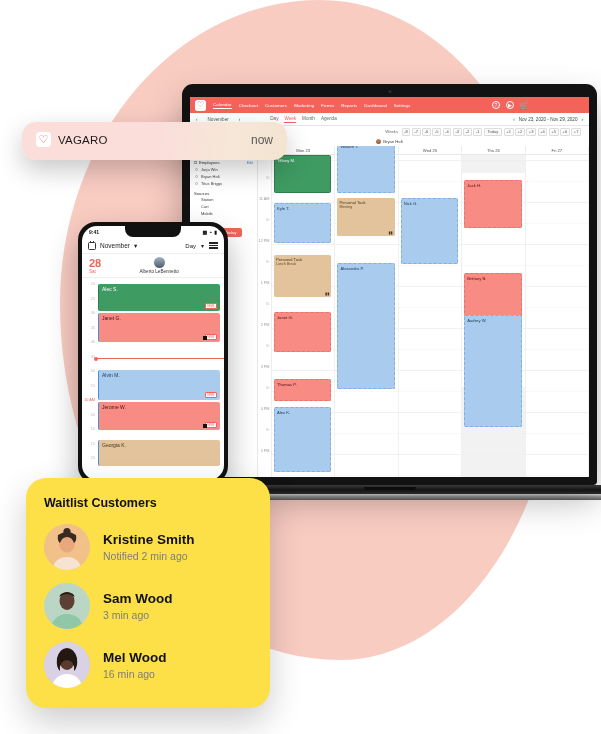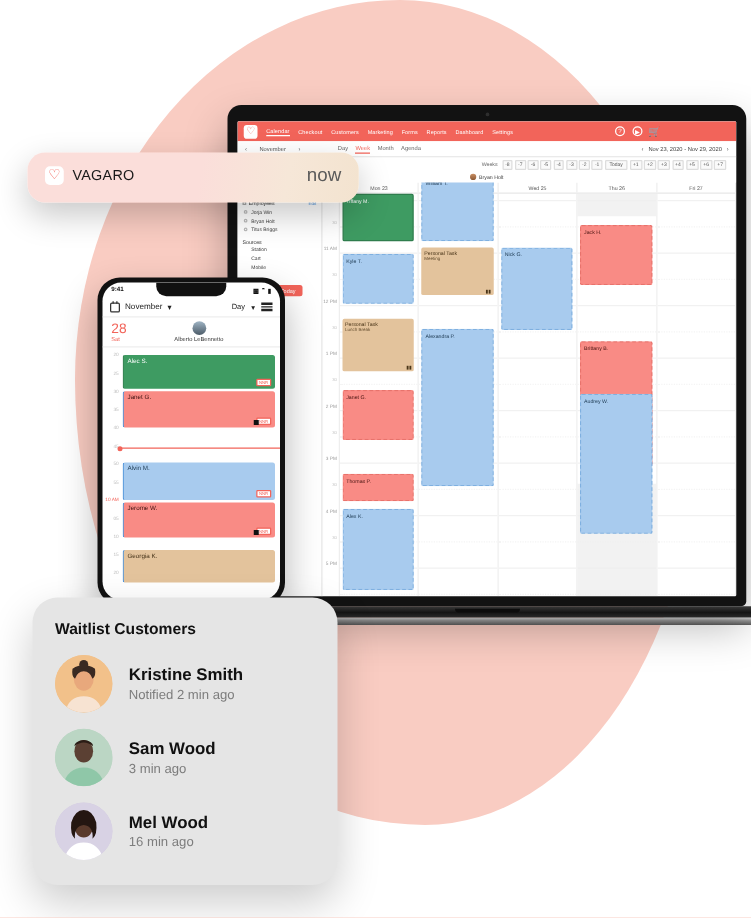--- a/index.html
+++ b/index.html
@@ -156,21 +156,21 @@
              border-bottom: 1px solid #eee; }
   .ph-cal-ic { width:8px;height:8px;border:0.9px solid #333;border-radius:1.5px; position:relative; }
   .ph-cal-ic::before{content:"";position:absolute;top:-1.4px;left:1.4px;width:1px;height:2px;background:#333;}
   .ph-cal-ic::after{content:"";position:absolute;top:-1.4px;right:1.4px;width:1px;height:2px;background:#333;}
   .ph-month { font-size: 6.5px; color:#222; }
   .ph-right { margin-left:auto; display:flex; align-items:center; gap:5px; }
   .ph-day { font-size: 6px; color:#222; }
   .ph-burger { display:flex; flex-direction:column; gap:1.4px; }
   .ph-burger i { display:block; width:9px; height:1.2px; background:#222; }
   .ph-date { height: 24px; display:flex; align-items:center; padding: 0 7px; border-bottom:1px solid #eee; }
-  .ph-dnum { color:#F2645A; font-size: 11px; font-weight: normal; line-height: 1; }
+  .ph-dnum { color:#F2645A; font-size: 11px; font-weight: bold; line-height: 1; }
   .ph-dow { color:#F2645A; font-size: 4.5px; }
   .ph-emp { flex:1; text-align:center; }
   .ph-emp .av { width:11px;height:11px;border-radius:50%;margin:0 auto 1px;
                 background:linear-gradient(#9fb4c4,#4c5b68); }
   .ph-emp .nm { font-size:4.6px; color:#333; }
   .ph-sched { position:relative; padding-left: 14px; }
   .ph-t { position:absolute; left:0; width:13px; text-align:right; font-size:3.8px; color:#bbb; }
   .ph-t.hour { color:#F2645A; }
   .ph-ap { position:absolute; left:16px; right:4px; border-radius:2px; padding:2px 3px;
            font-size:5px; border-left: 1.5px solid #4a90d9; }
@@ -190,27 +190,27 @@
     position: absolute; left: 22px; top: 122px; width: 265px; z-index: 7;
     background: linear-gradient(100deg,#FBDEDA 0%, #FBDEDA 52%, #F6E7D8 78%, #F3E3CF 100%);
     border-radius: 14px; padding: 10px 14px 13px;
     box-shadow: 0 10px 26px rgba(0,0,0,0.22);
   }
   .notif-head { display:flex; align-items:center; gap:7px; }
   .notif-logo { width: 15px; height: 15px; background:#fff; border-radius: 4px;
                 display:flex; align-items:center; justify-content:center;
                 color:#F2645A; font-size: 11px; line-height:1; }
   .notif-app { font-size: 11.5px; color:#1a1a1a; letter-spacing:.2px; }
-  .notif-now { margin-left:auto; font-size: 15px; color:#5a5a5a; }
+  .notif-now { margin-left:auto; font-size: 12px; color:#5a5a5a; }
   .notif-msg { margin-top: 7px; font-size: 12.5px; color:#111; line-height: 1.32; }
 
   
   .waitlist {
     position: absolute; left: 26px; top: 478px; width: 244px; z-index: 8;
-    background: #e5e5e5; border-radius: 20px; padding: 18px 18px 20px;
+    background: #fde047; border-radius: 20px; padding: 18px 18px 20px;
     box-shadow: 0 14px 34px rgba(0,0,0,0.2);
   }
   .wl-title { font-size: 12.5px; font-weight: bold; color:#111; margin-bottom: 14px; }
   .wl-row { display:flex; align-items:center; gap: 13px; margin-bottom: 13px; }
   .wl-row:last-child { margin-bottom: 0; }
   .wl-av { width: 46px; height: 46px; border-radius: 50%; flex: none; overflow:hidden;
            position: relative; }
   .wl-name { font-size: 13.5px; font-weight: bold; color:#111; line-height:1.25; }
   .wl-sub { font-size: 10.5px; color:#7d7d7d; margin-top: 2px; }
 </style>

